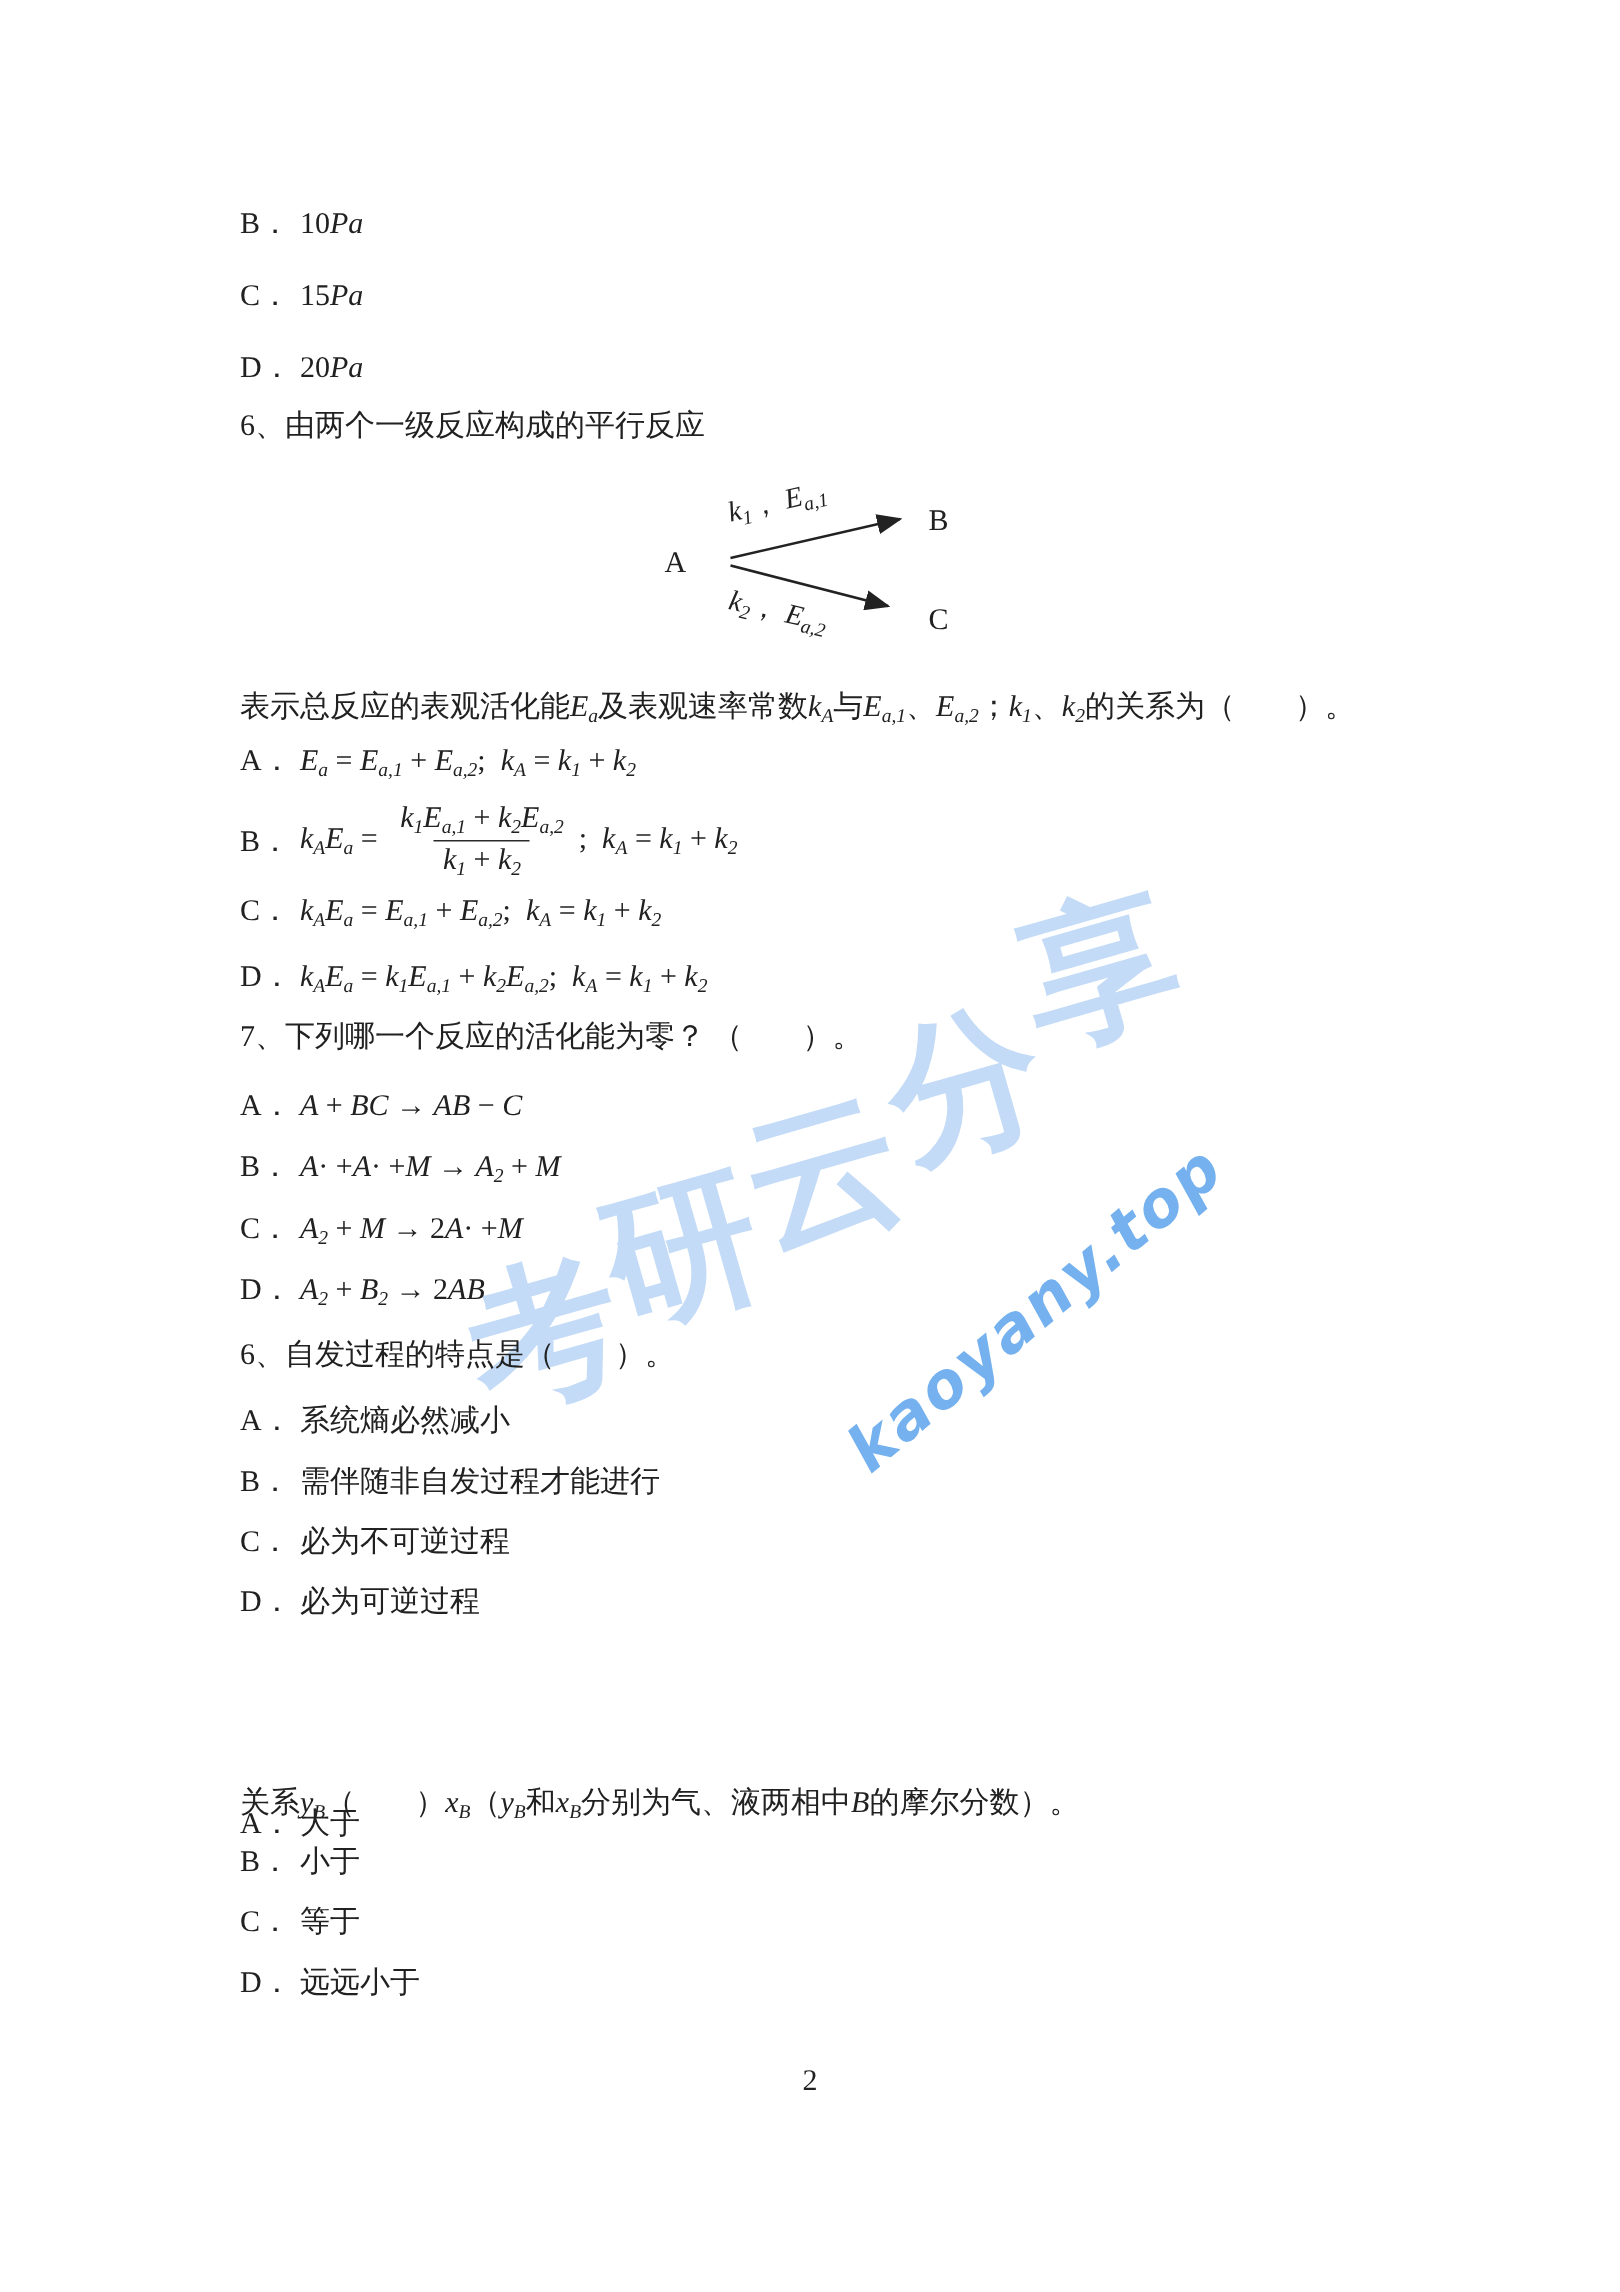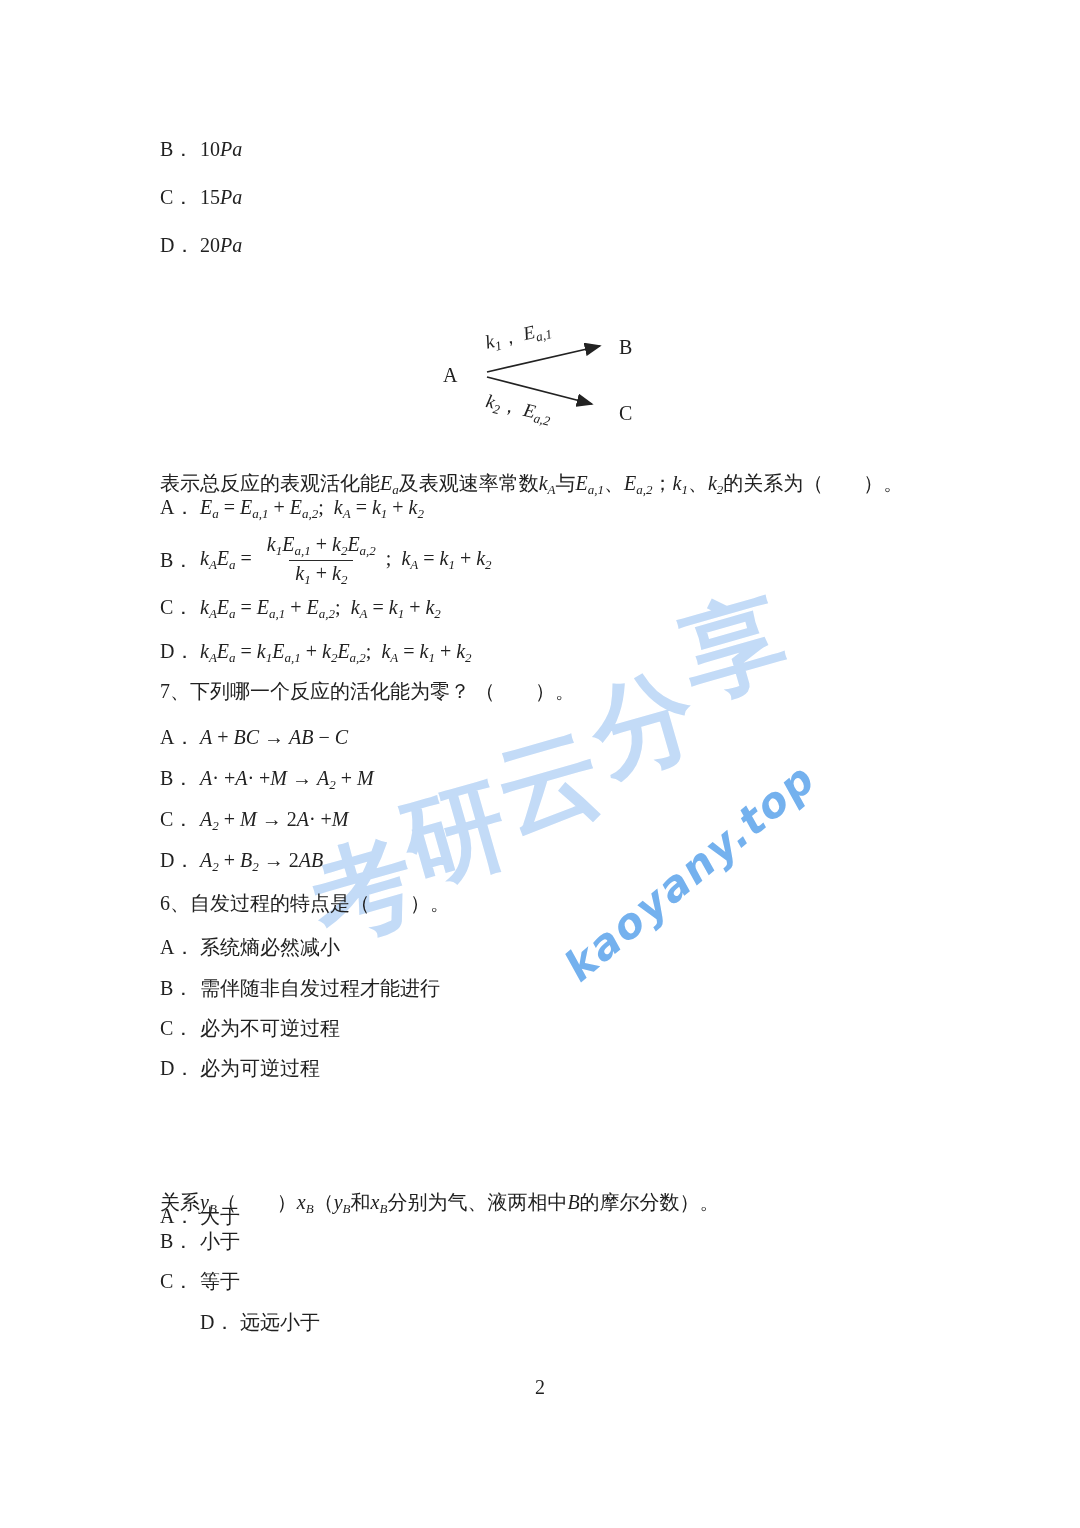--- a/index.html
+++ b/index.html
@@ -46,31 +46,31 @@
     font-size:20px;
     white-space:pre;
   }
   .lbl{display:inline-block;min-width:40px;}
   .seg-r{font-style:normal;}
   .seg-i{font-style:italic;}
   .seg-si{font-style:italic;font-size:13px;vertical-align:-4px;}
 
   .l-5b{top:134px;} .l-5c{top:182px;} .l-5d{top:230px;}
   .l-q6{top:269px;}
-  .l-intro{top:468px;}
+  .l-intro{top:456px;}
   .l-6a{top:492px;}
   .l-6b{top:524px;height:72px;display:flex;align-items:center;line-height:normal;}
   .l-6c{top:592px;}
   .l-6d{top:636px;}
   .l-q7{top:676px;}
   .l-7a{top:722px;} .l-7b{top:763px;} .l-7c{top:804px;} .l-7d{top:845px;}
   .l-q8{top:888px;}
   .l-8a{top:932px;} .l-8b{top:973px;} .l-8c{top:1013px;} .l-8d{top:1053px;}
   .l-q9a{top:1100px;} .l-q9b{top:1143px;margin-top:44px;}
-  .l-9a{top:1185px;margin-top:16px;} .l-9b{top:1226px;} .l-9c{top:1266px;} .l-9d{top:1307px;margin-left:40px;}
+  .l-9a{top:1185px;margin-top:16px;} .l-9b{top:1226px;} .l-9c{top:1266px;} .l-9d{top:1307px;}
 
   
   .frac{
     display:inline-flex;flex-direction:column;align-items:center;
     vertical-align:middle;margin:0 4px;line-height:1.25;
   }
   .frac .num,.frac .den{padding:0 6px;white-space:pre;text-align:right;}
   .frac .den{border-top:1.5px solid #2a2a2a;}
 
   
@@ -106,20 +106,21 @@
     <span class="wm-char wm-c2">云</span>
     <span class="wm-char wm-c3">分</span>
     <span class="wm-char wm-c4">享</span>
     <div class="wm-site">kaoyany.top</div>
   </div>
 
   <div class="line l-5b"><span class="lbl">B．</span><span class="segs"><span class="seg-r">10</span><span class="seg-i">Pa</span></span></div>
   <div class="line l-5c"><span class="lbl">C．</span><span class="segs"><span class="seg-r">15</span><span class="seg-i">Pa</span></span></div>
   <div class="line l-5d"><span class="lbl">D．</span><span class="segs"><span class="seg-r">20</span><span class="seg-i">Pa</span></span></div>
 
+  <div class="line l-q6">6、由两个一级反应构成的平行反应</div>
 
   <div class="diagram">
     <svg class="arrow-svg" width="270" height="120" viewBox="0 0 270 120">
       <defs>
         <marker id="ah" viewBox="0 0 10 8" refX="9" refY="4" markerWidth="10" markerHeight="8" orient="auto">
           <path d="M0,0 L10,4 L0,8 Z" fill="#222"></path>
         </marker>
       </defs>
       <line x1="59" y1="57" x2="172" y2="31" stroke="#222" stroke-width="1.7" marker-end="url(#ah)"></line>
       <line x1="59" y1="62" x2="164" y2="89" stroke="#222" stroke-width="1.7" marker-end="url(#ah)"></line>

